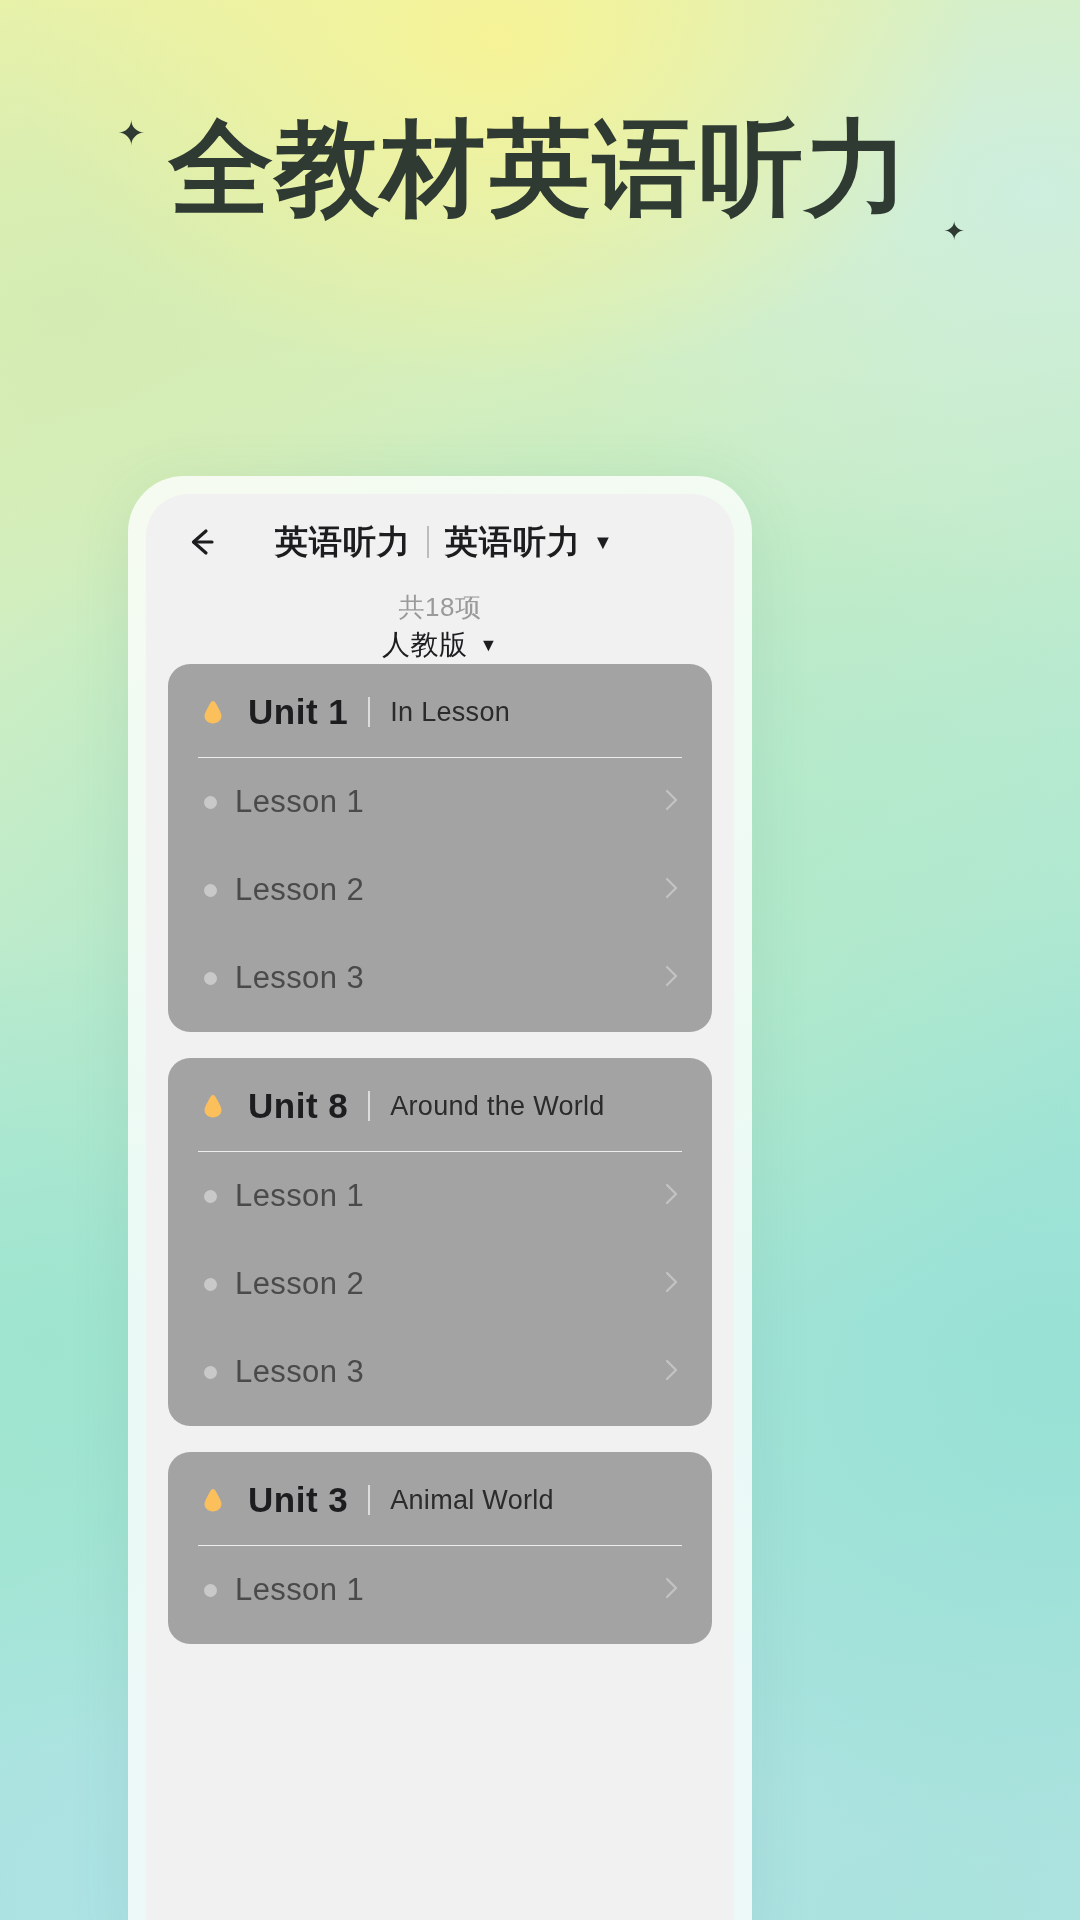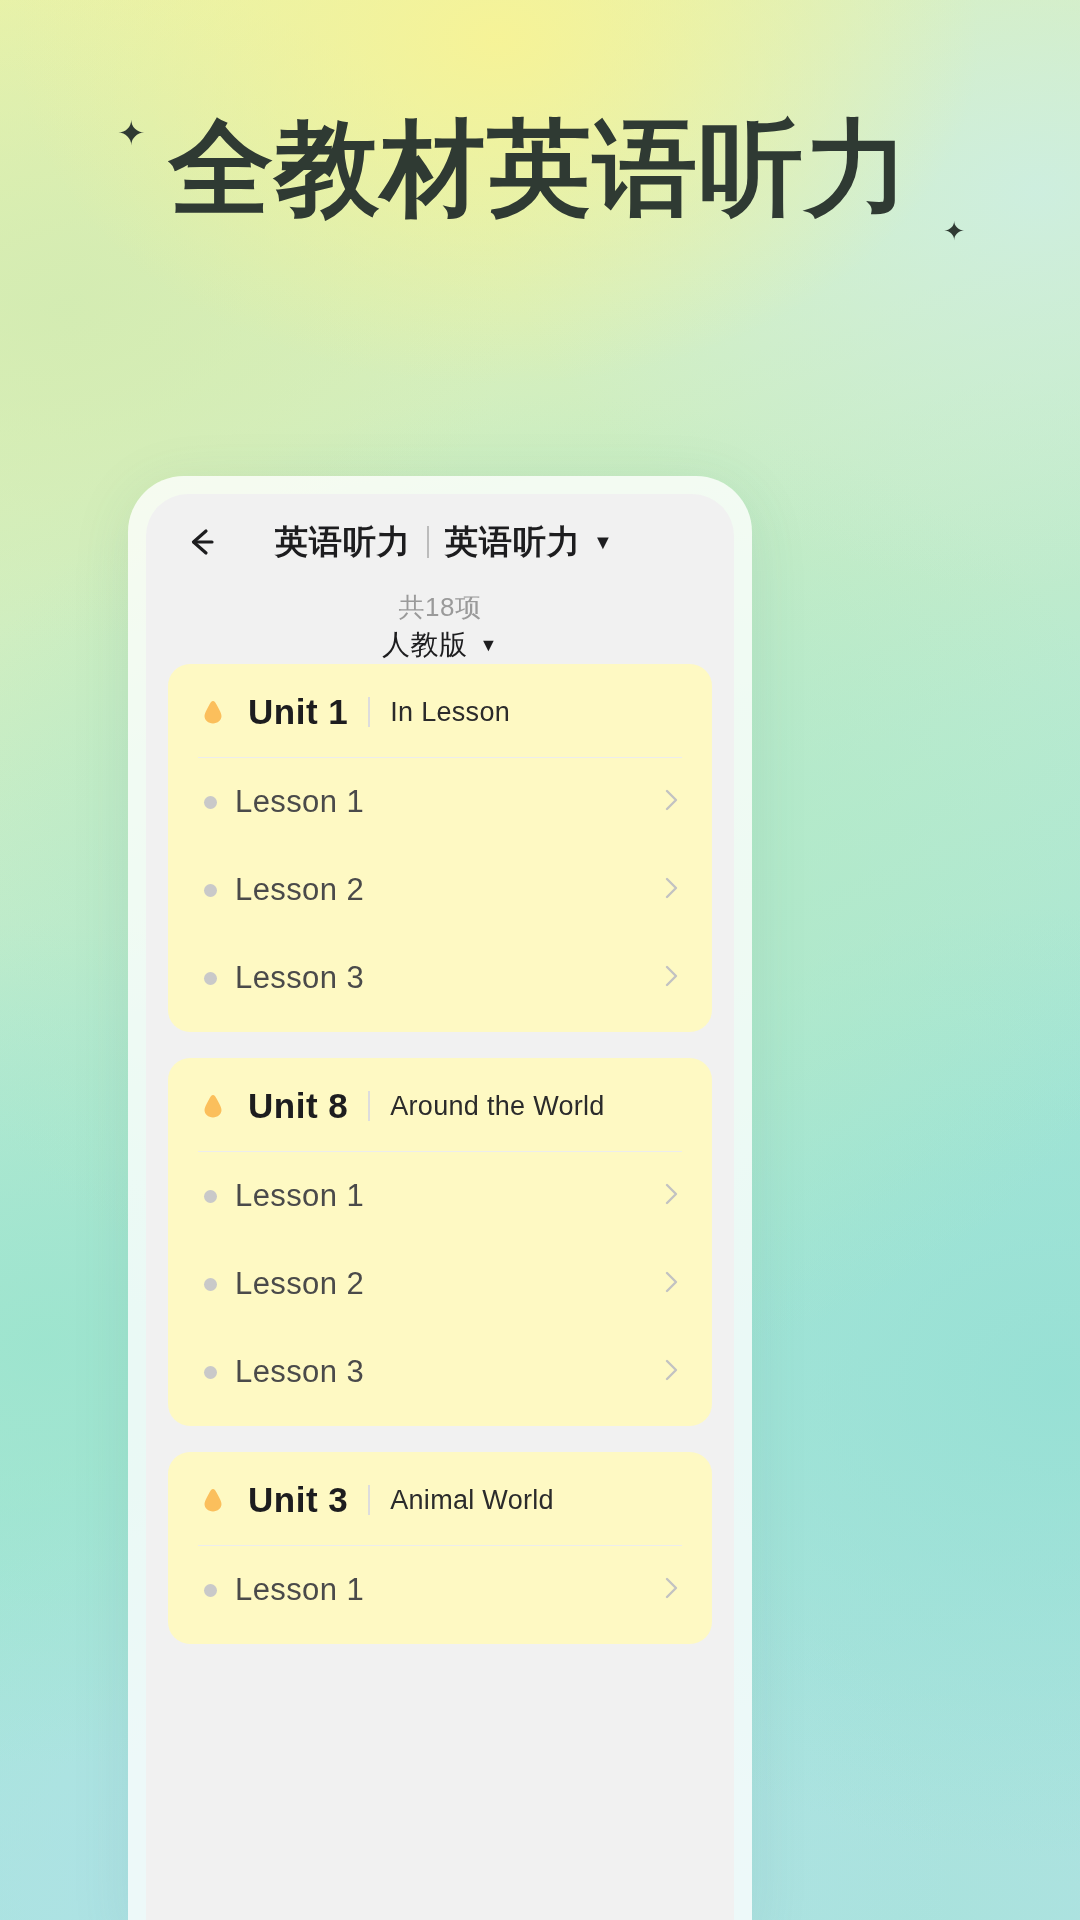--- a/index.html
+++ b/index.html
@@ -115,21 +115,21 @@
   .count-text { font-size:26px; color:#9a9a9a; letter-spacing:.5px; }
   .version-select {
     display:flex; align-items:center; gap:12px;
     font-size:28px; color:#1d1d1f; letter-spacing:.5px;
   }
   .version-select .caret { font-size:18px; margin-left:0; }
 
   
   .unit-list { padding:0 22px 20px 22px; }
   .unit-card {
-    background:#fef9c3;
+    background:#a3a3a3;
     border-radius:22px;
     margin-bottom:26px;
     padding:0 0 10px 0;
     overflow:hidden;
   }
   .unit-head {
     display:flex; align-items:center;
     padding:28px 30px 26px 30px;
     gap:20px;
     position:relative;

